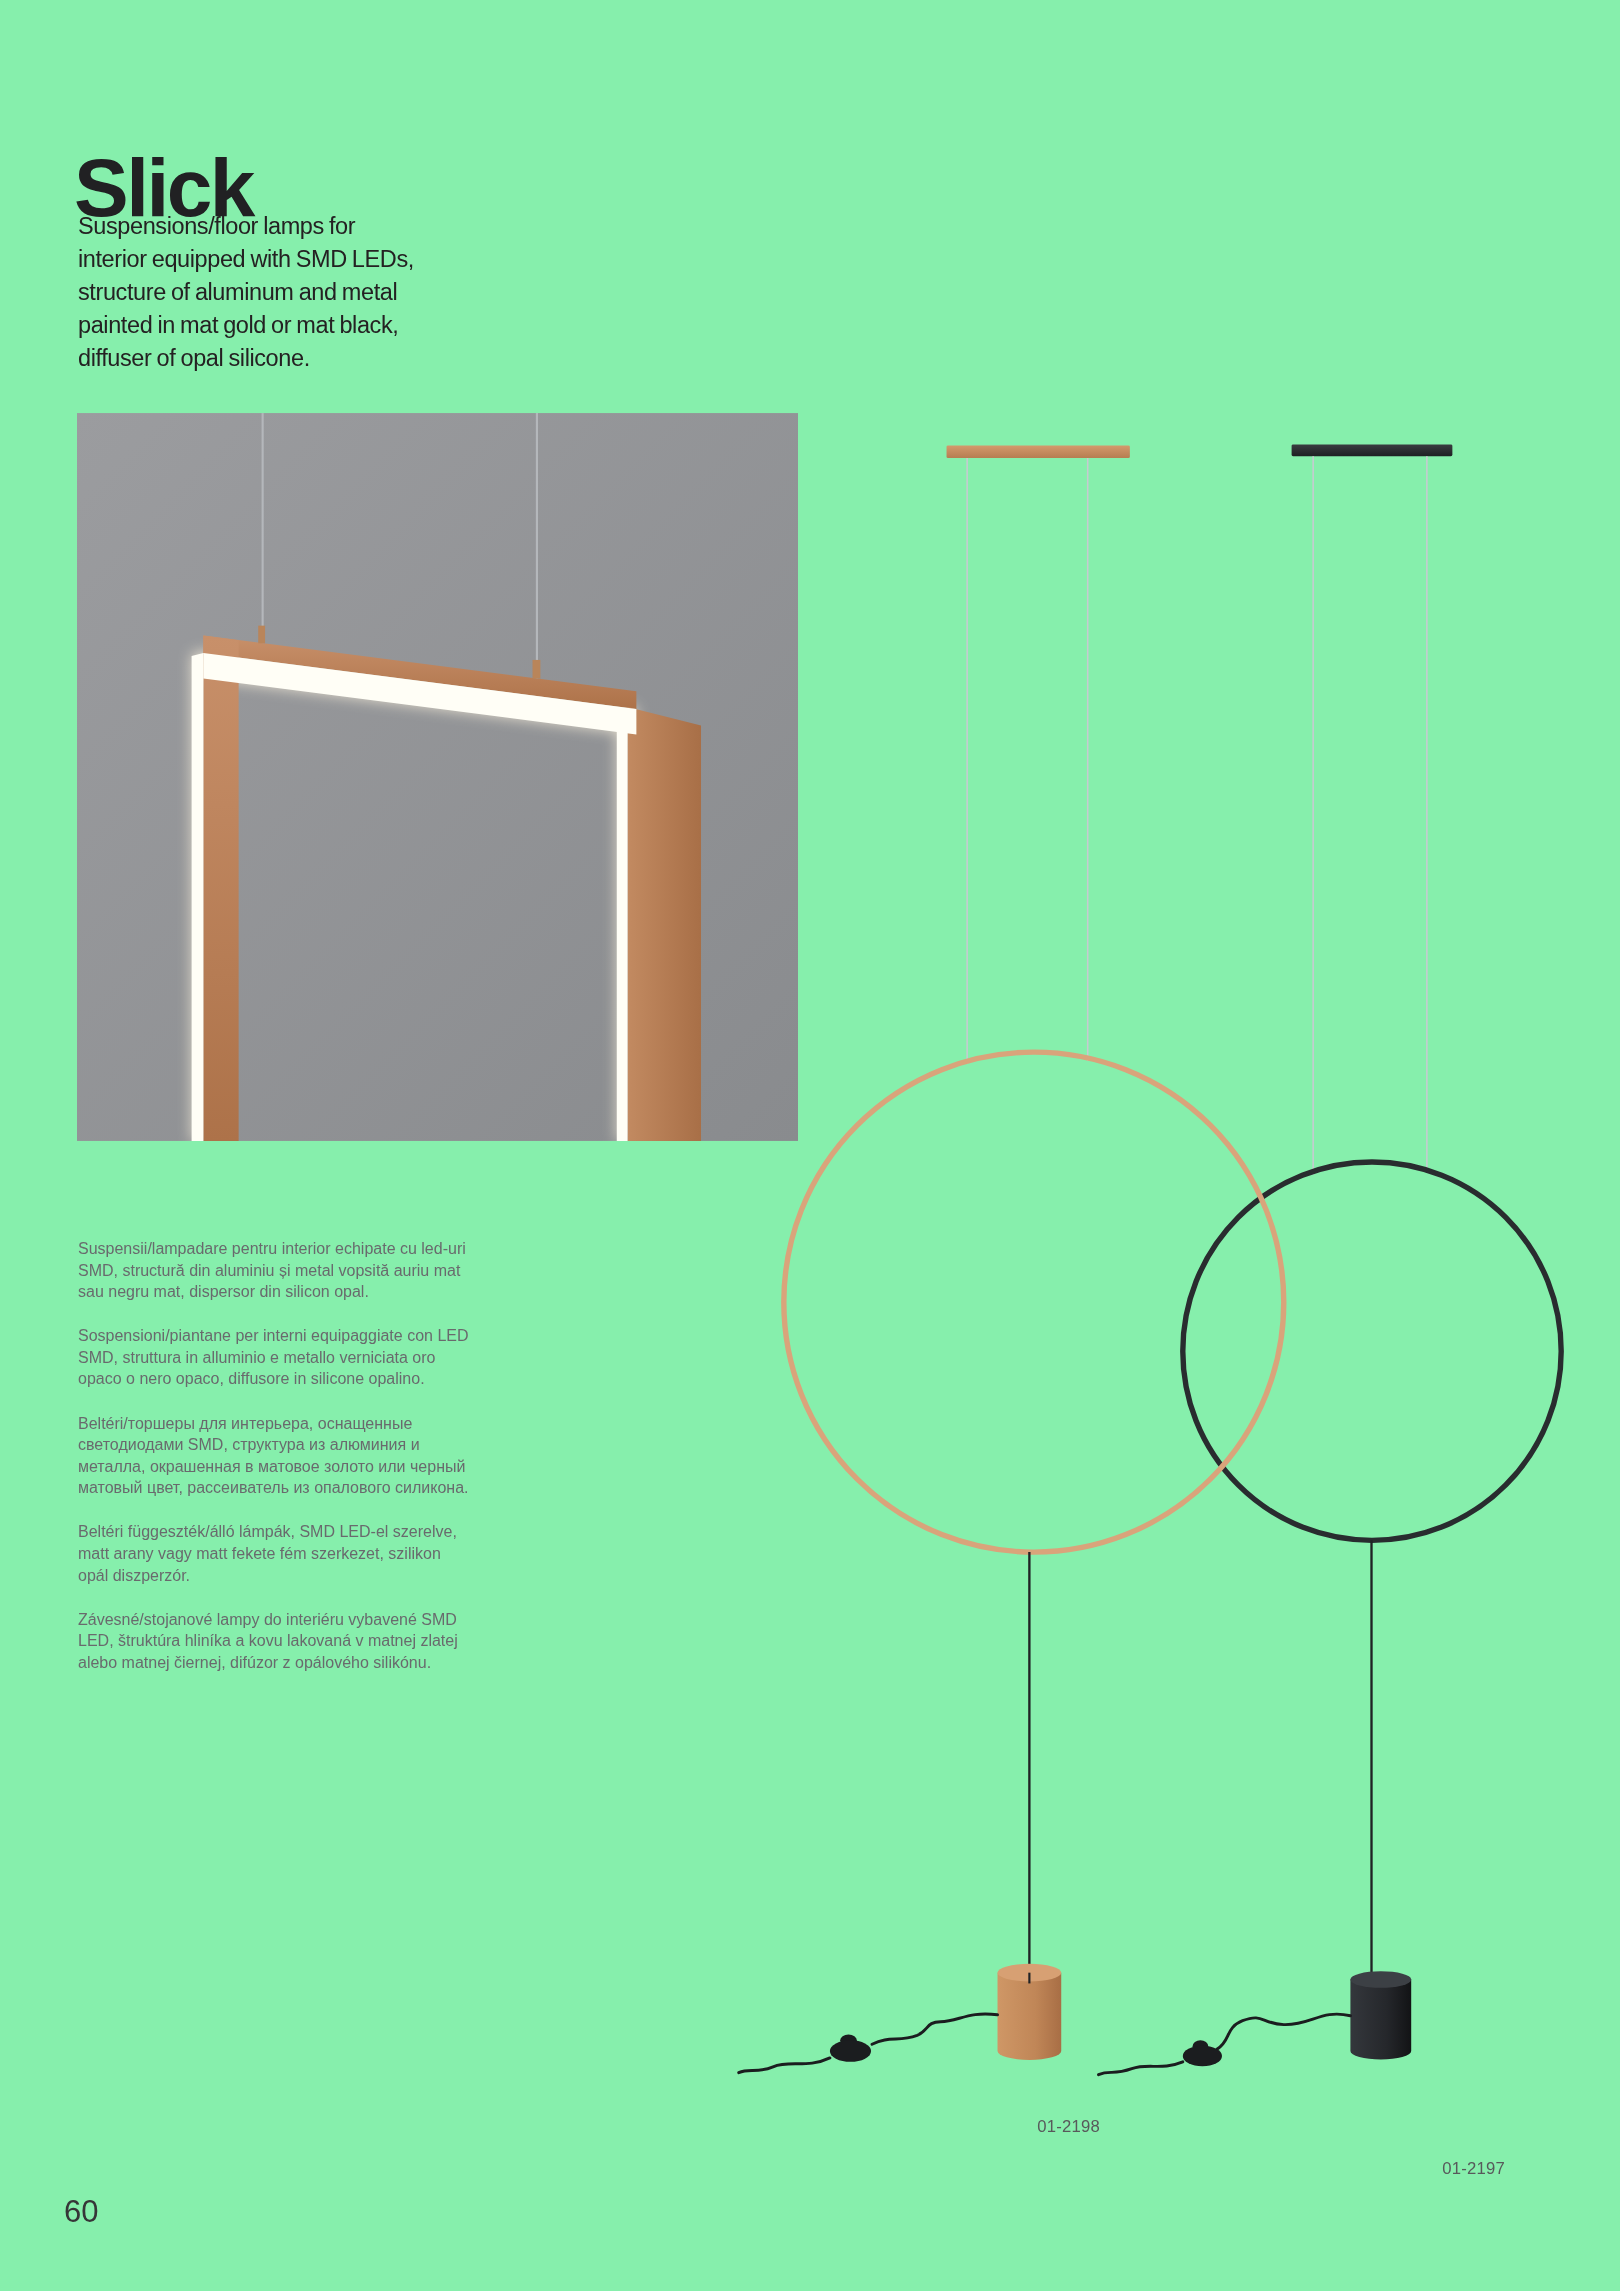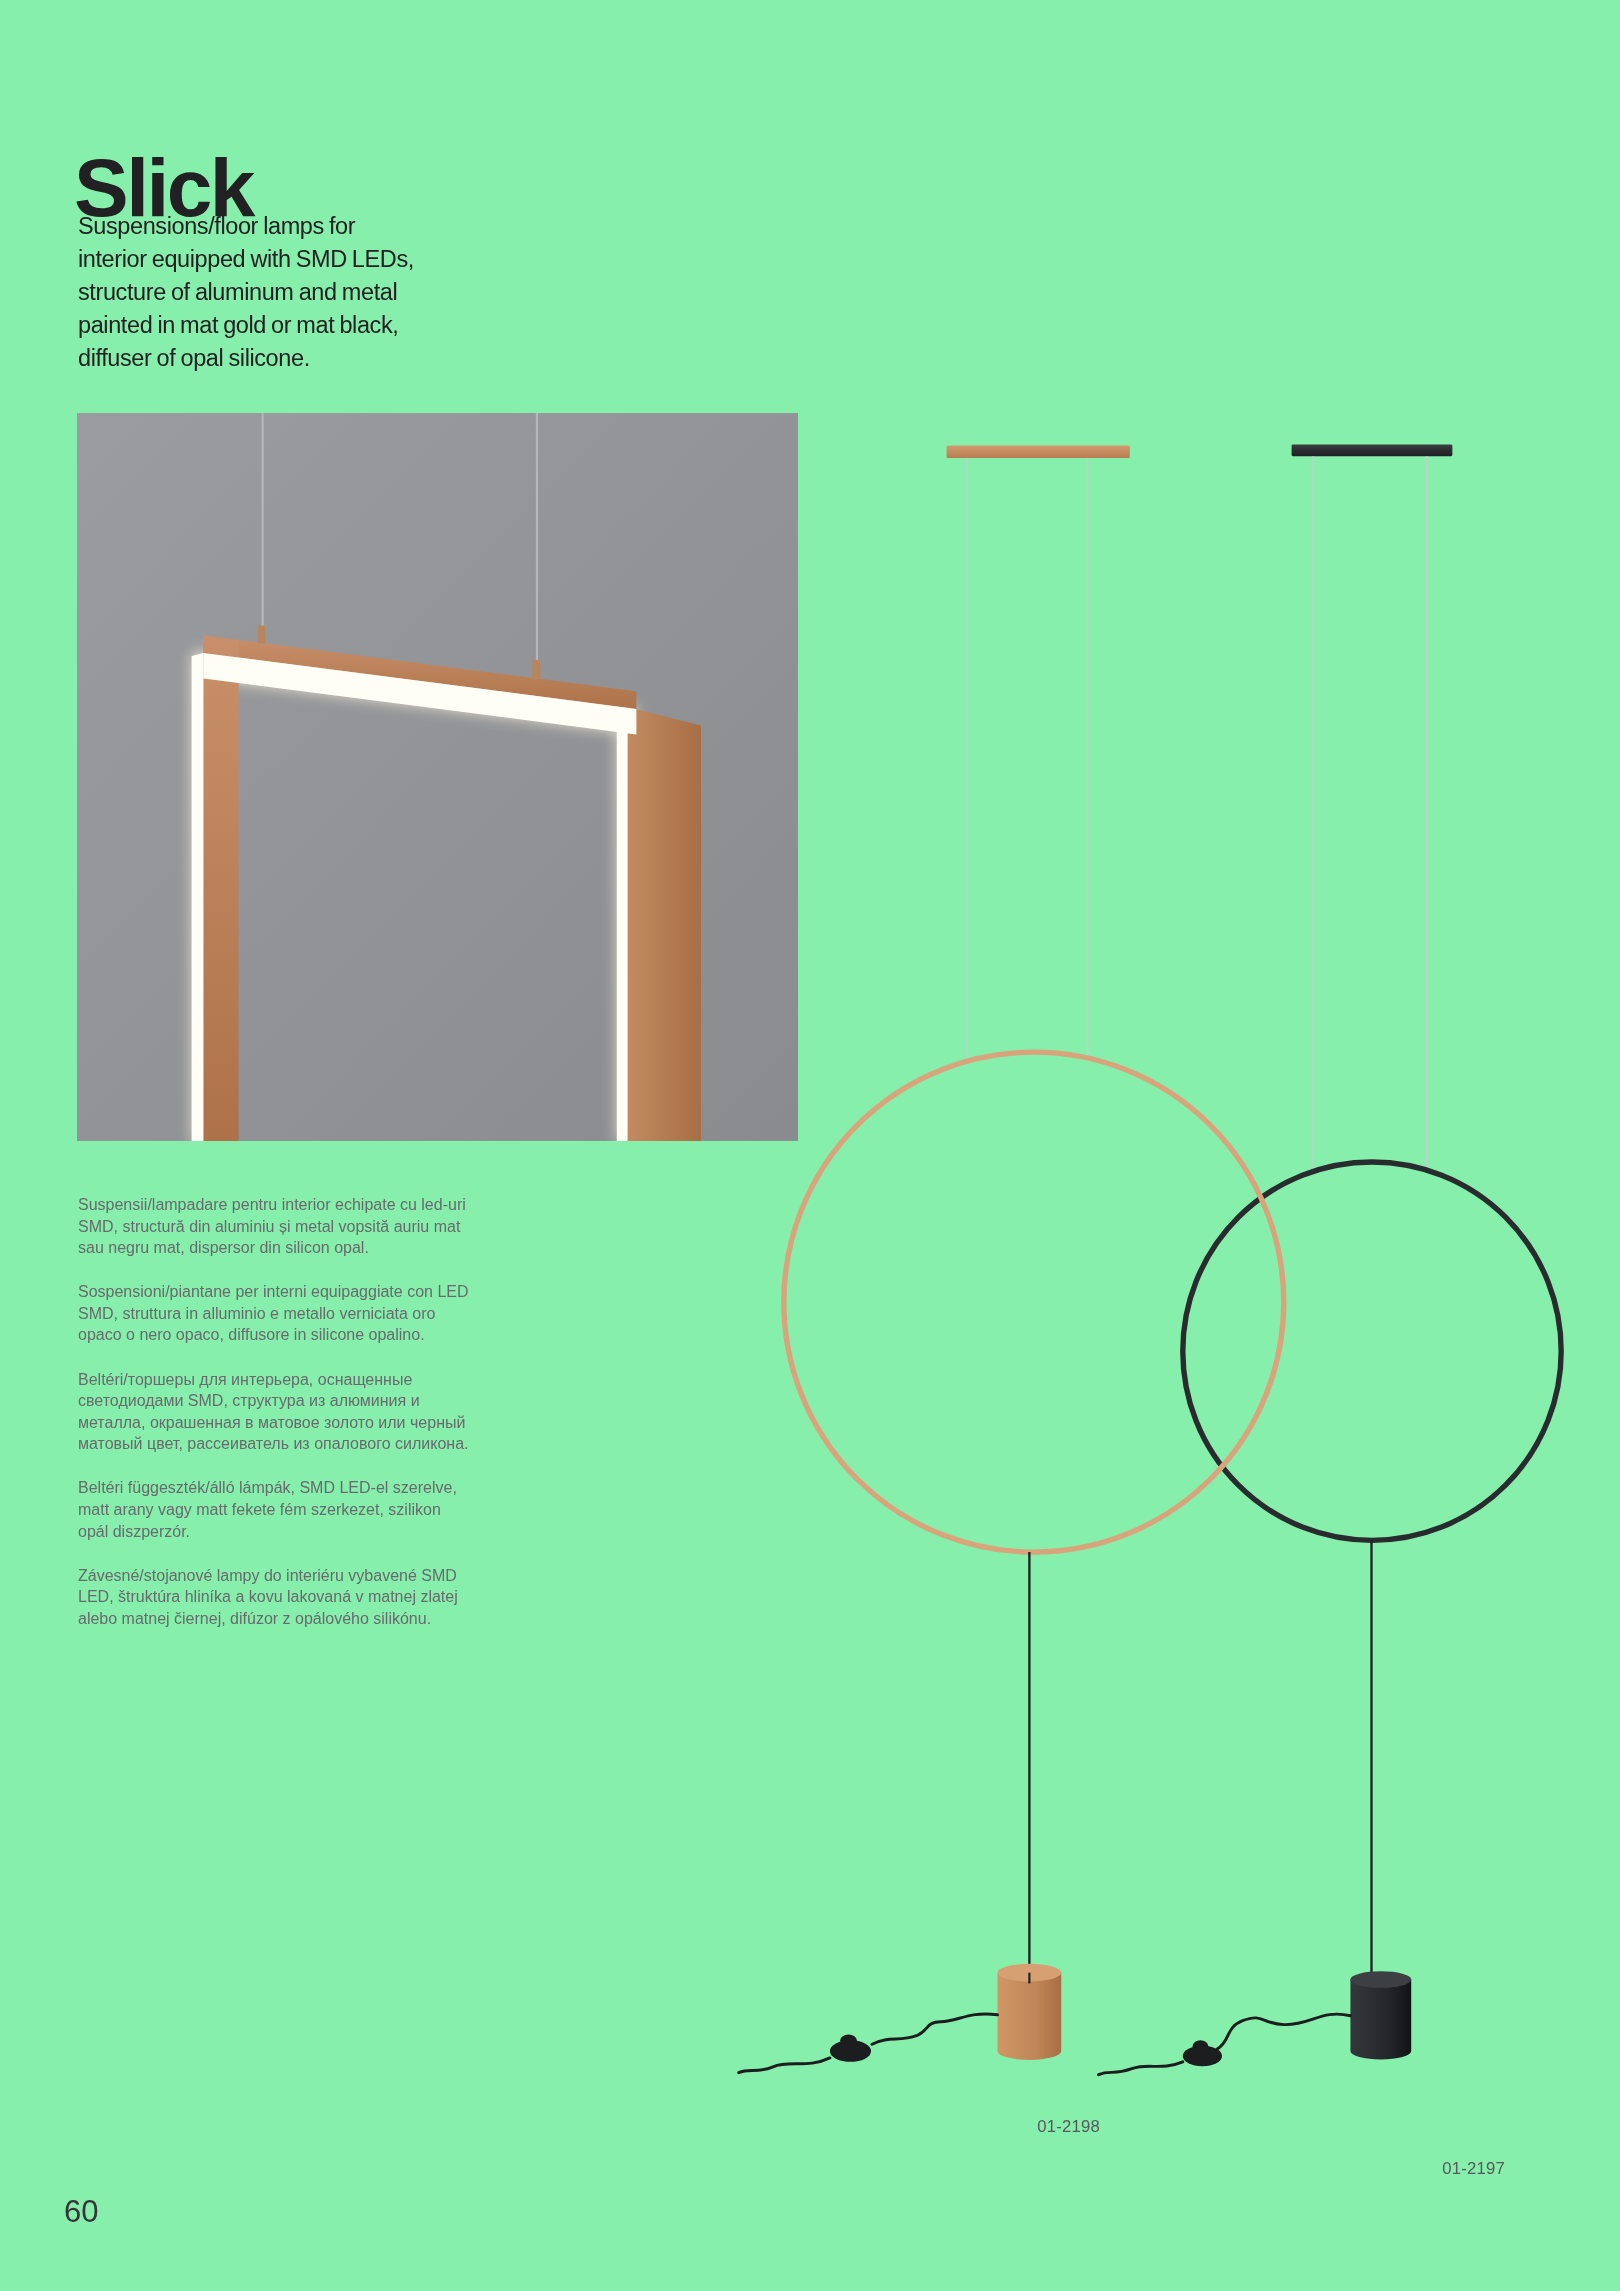--- a/index.html
+++ b/index.html
@@ -5,21 +5,21 @@
   html,body{margin:0;padding:0;background:#ffffff;}
   .page{position:relative;width:1620px;height:2292px;background:#86efac;overflow:hidden;
         font-family:"Liberation Sans", sans-serif;}
   .title{position:absolute;left:74px;top:92px;font-size:82px;line-height:1;font-weight:700;
          letter-spacing:-2.5px;color:#212123;}
   .intro{position:absolute;left:78px;top:210px;width:461px;margin:0;
          font-size:23.5px;line-height:33px;font-weight:400;letter-spacing:-0.4px;word-spacing:-1px;
          color:#242122;white-space:pre-line;}
   .photo{position:absolute;left:77px;top:413px;width:721px;height:728px;}
   .photo svg{display:block;width:100%;height:100%;}
-  .descriptions{position:absolute;left:78px;top:1194px;width:490px;}
+  .descriptions{position:absolute;left:78px;top:1238px;width:490px;}
   .descriptions p{margin:0 0 22.5px 0;font-size:16px;line-height:21.6px;color:#696a6d;
                   white-space:pre-line;}
   .drawing{position:absolute;left:725px;top:412px;width:895px;height:1745px;}
   .code{position:absolute;top:2117px;width:157px;text-align:right;
         font-size:16.7px;letter-spacing:0.2px;color:#58595b;}
   .code-gold{left:943px;}
   .code-black{left:1348px;margin-top:42px;}
   .pagenum{position:absolute;left:64px;top:2194px;font-size:31px;color:#363638;}
 </style>
 </head>

